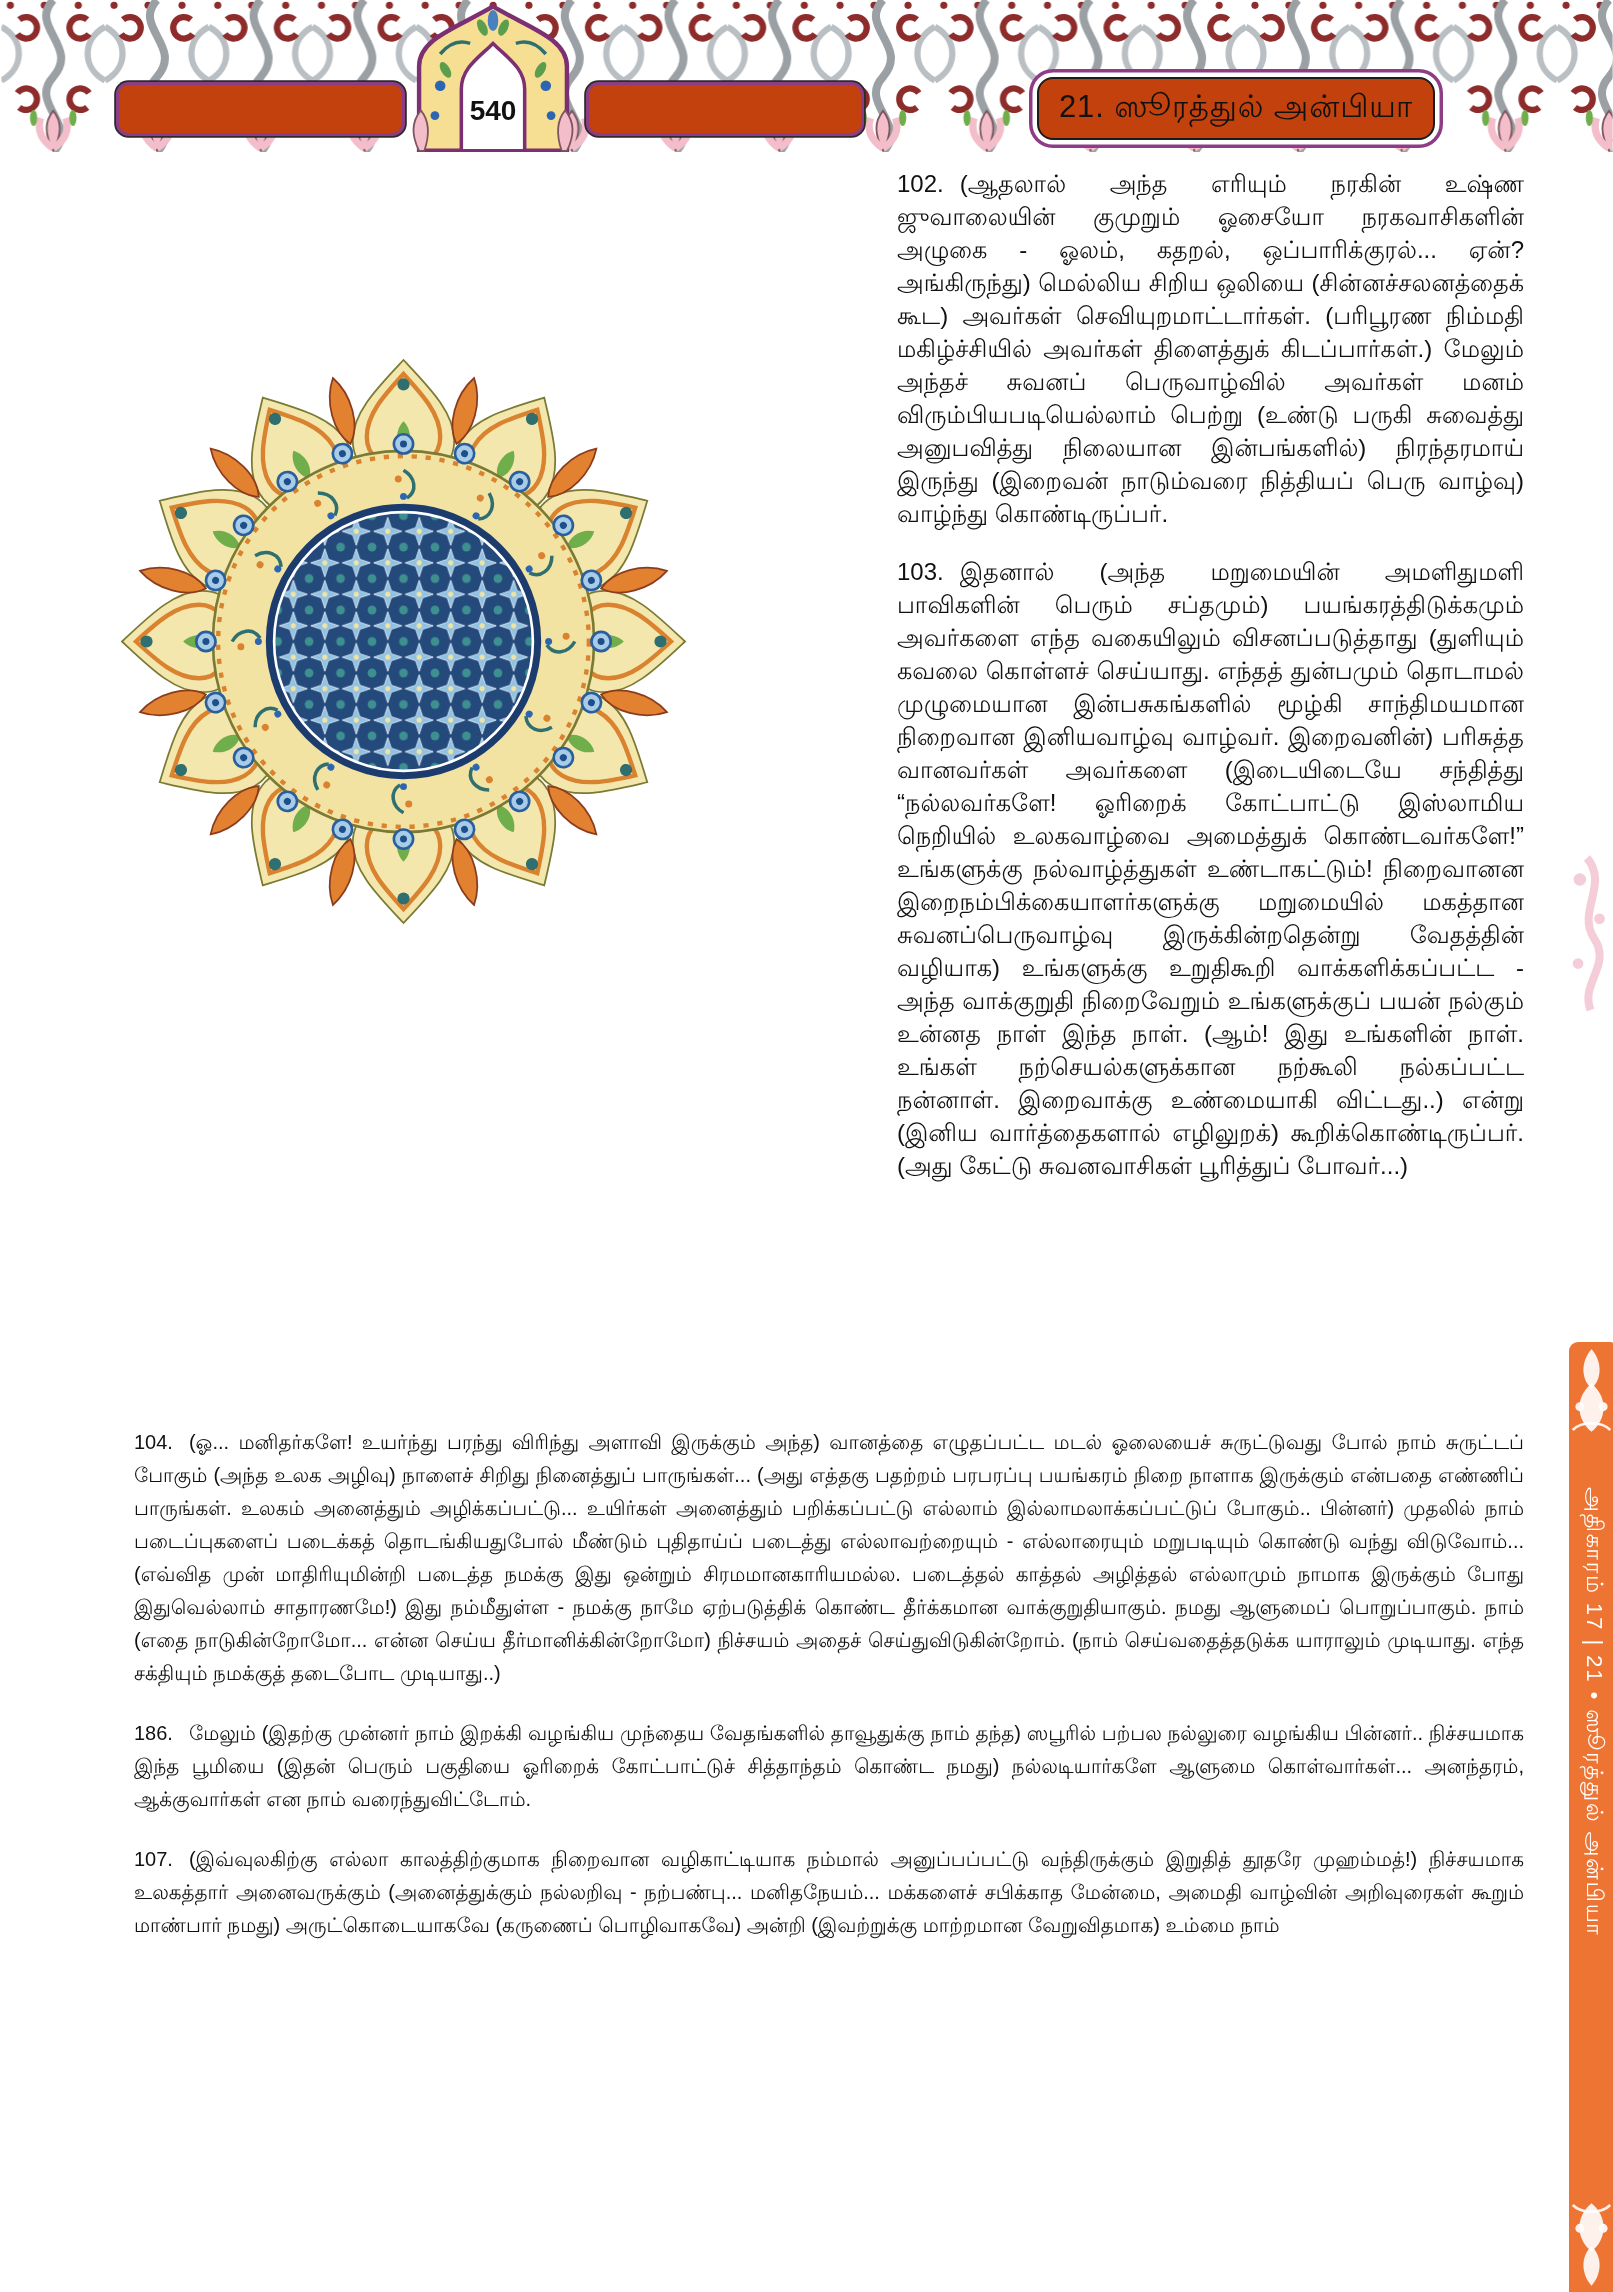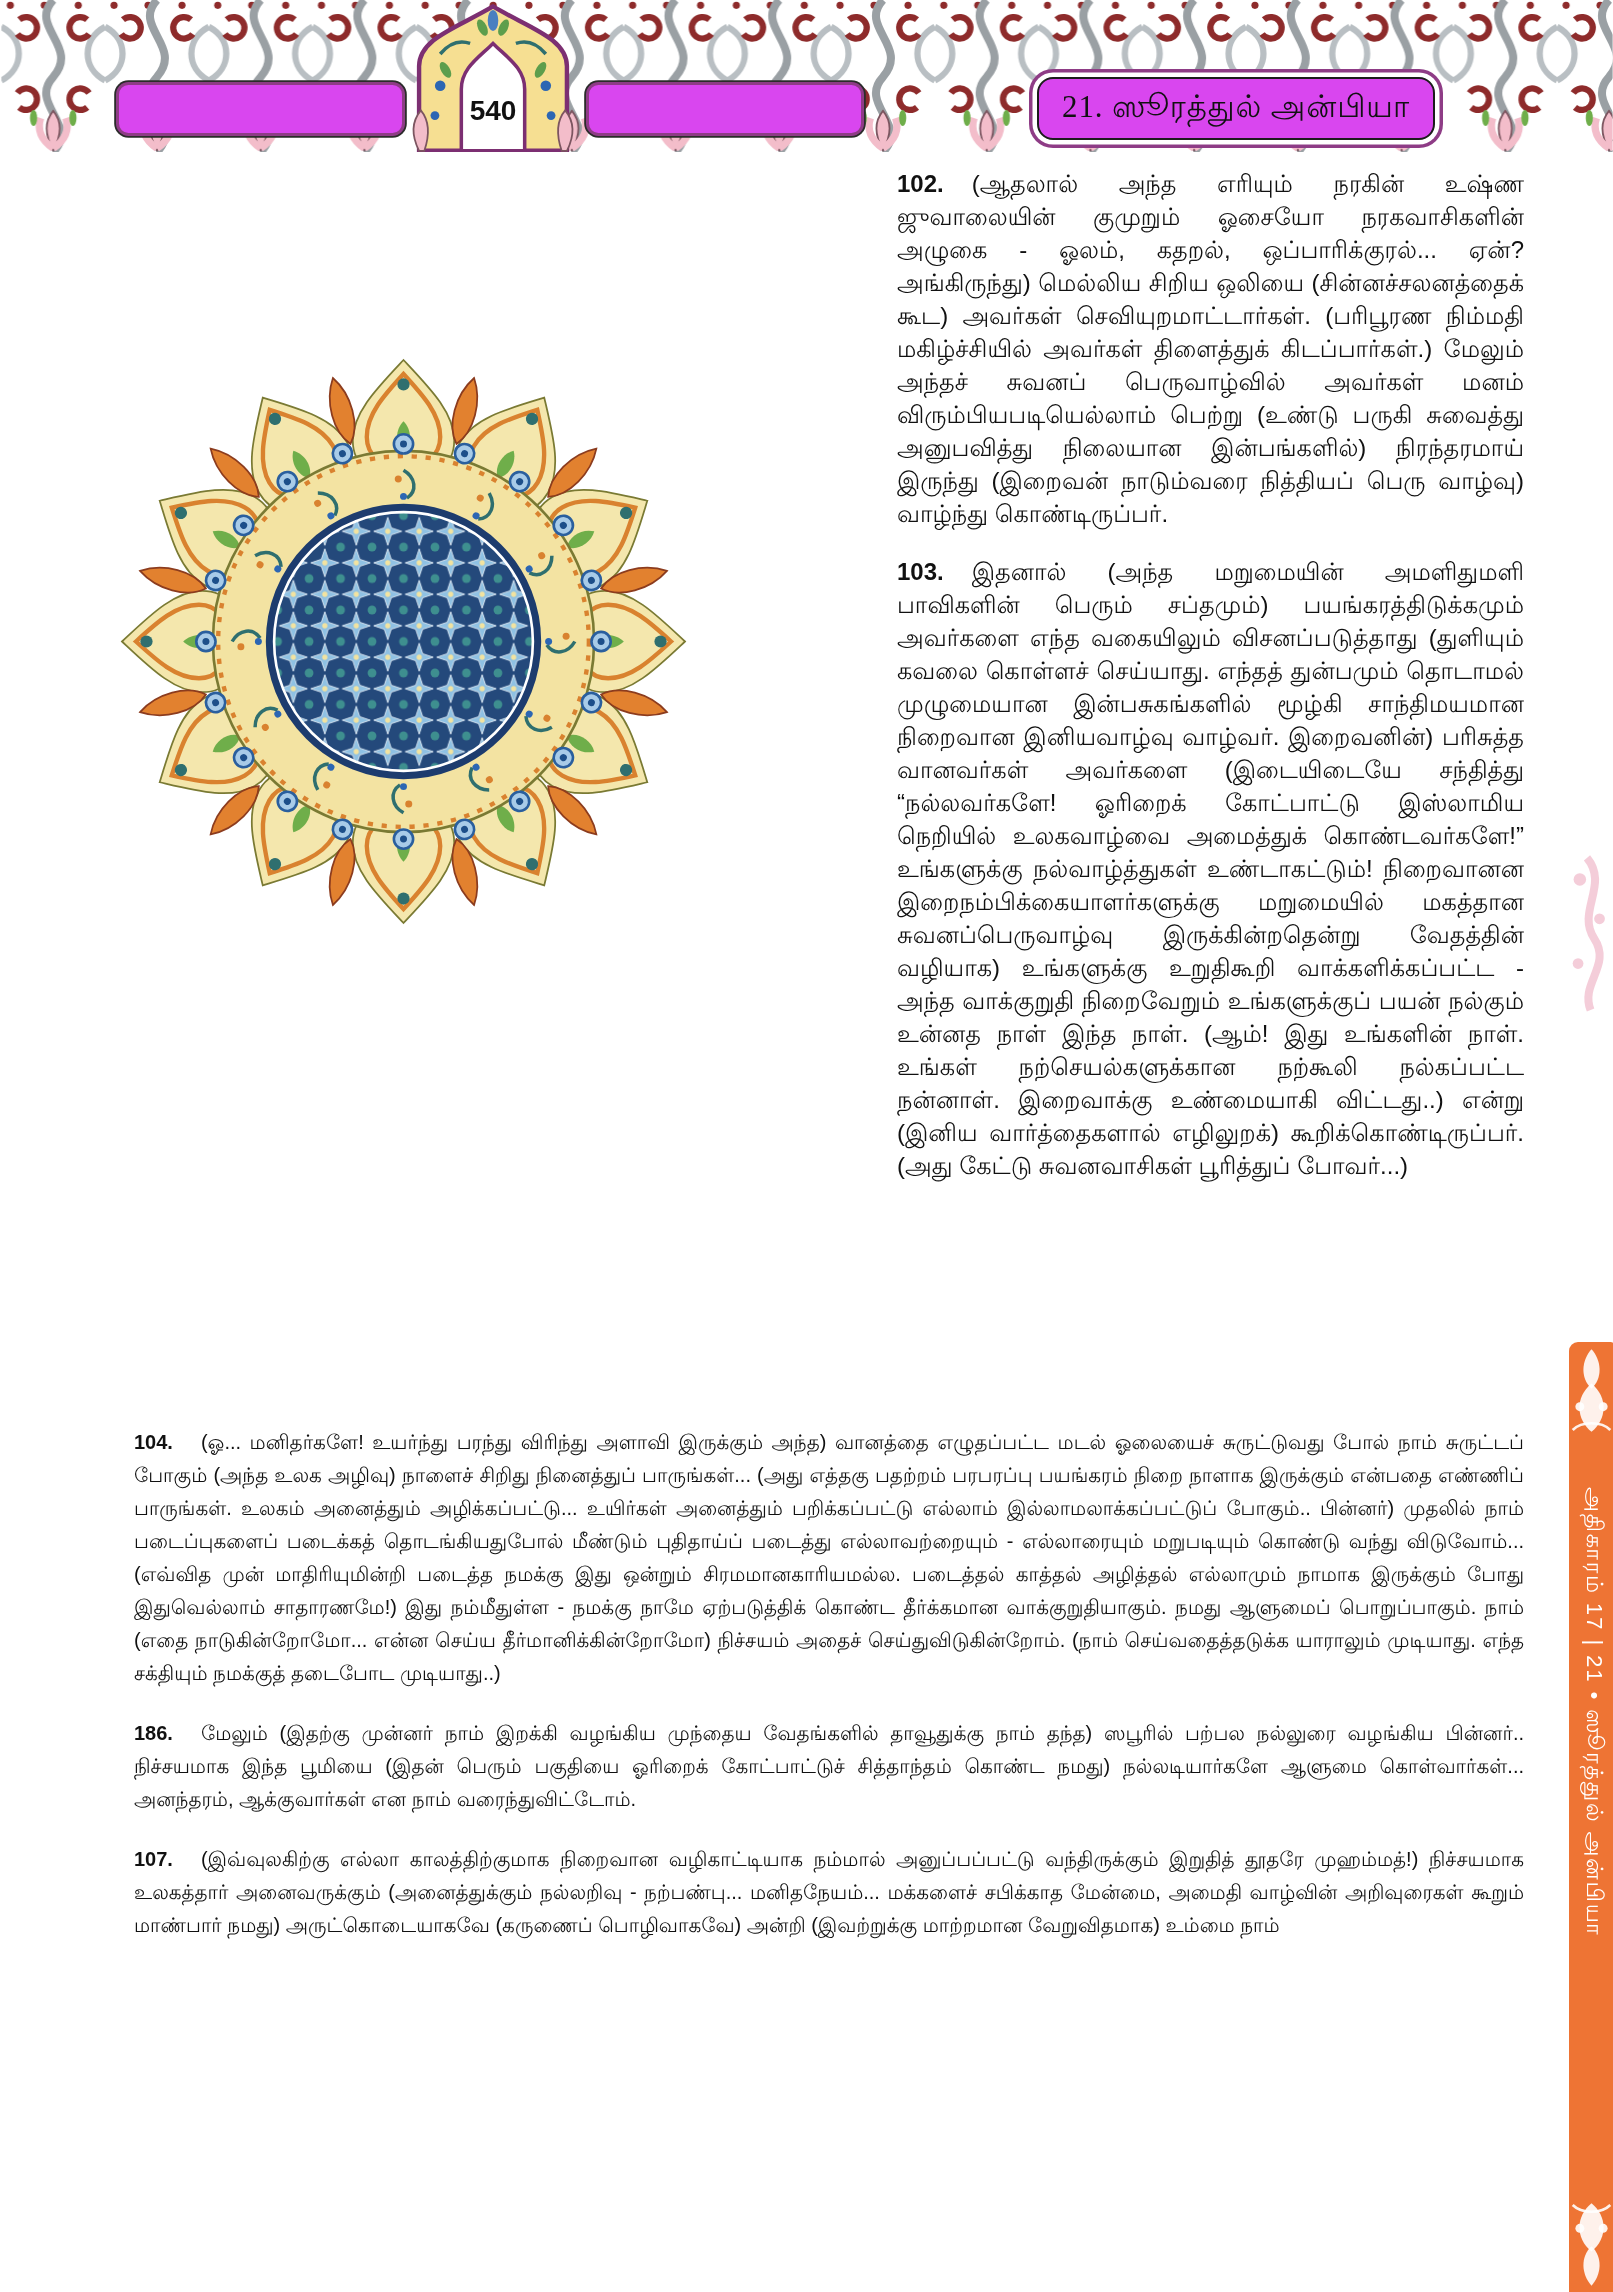--- a/index.html
+++ b/index.html
@@ -1,40 +1,40 @@
 <!DOCTYPE html>
 <html style="font-size:14.3px"><head>
 <meta charset="utf-8">
 <style>
   html,body{margin:0;padding:0;background:#fff;}
   .page{position:relative;width:1614px;height:2293px;background:#ffffff;overflow:hidden;
         font-family:"Liberation Sans", sans-serif;color:#111;}
   
   .band{position:absolute;left:0;top:0;}
-  .cartouche{position:absolute;top:82px;height:48px;background:#d946ef;
-             border:3.6px solid #8e3c86;border-radius:12.5px;box-shadow:0 0 0 1.8px #2b2b2b;font-family:Liberation Serif, serif;}
+  .cartouche{position:absolute;top:82px;height:48px;background:#c2410c;
+             border:3.6px solid #8e3c86;border-radius:12.5px;box-shadow:0 0 0 1.8px #2b2b2b;}
   .cartouche.c1{left:116px;width:283px;}
   .cartouche.c2{left:586px;width:272px;}
   .cartouche.title{top:77px;left:1037px;width:394px;height:59px;border:2.7px solid #1c1c1c;
              border-radius:16px;box-shadow:0 0 0 4.5px #fff,0 0 0 8px #8e3c86;
              display:flex;align-items:center;justify-content:center;}
   .surah-title{font-size:31px;letter-spacing:0.9px;color:#111;}
   .arch{position:absolute;left:405px;top:0;}
   .page-number{position:absolute;left:405px;top:95px;width:176px;text-align:center;
              font-size:28px;font-weight:bold;color:#111;}
   
   .medallion{position:absolute;left:115px;top:353px;}
   
   .right-col{position:absolute;left:897px;top:167px;width:627px;
              font-size:24px;line-height:33px;text-align:justify;}
   .right-col p{margin:0 0 25px 0;}
   .bottom-sec{position:absolute;left:134px;top:1426px;width:1390px;
              font-size:20px;line-height:33px;text-align:justify;}
   .bottom-sec p{margin:0 0 27px 0;}
-  .vnum{font-weight:bold;display:inline-block;margin-right:28px;}
+  .vnum{font-weight:normal;display:inline-block;margin-right:16px;}
   
   .side-strip{position:absolute;left:1569px;top:1342px;width:45px;height:951px;
              background:#ee7434;border-top-left-radius:9px;border-top-right-radius:3.6px;}
   .side-orn{position:absolute;left:0;}
   .side-orn.top{top:1.8px;}
   .side-orn.bottom{bottom:1.8px;}
   .side-label{position:absolute;left:1607px;top:1487px;white-space:nowrap;color:#fff;
              font-size:22.4px;letter-spacing:1.8px;transform:rotate(90deg);transform-origin:left top;}
   .pink-flourish{position:absolute;left:1560px;top:849px;}
 </style>

